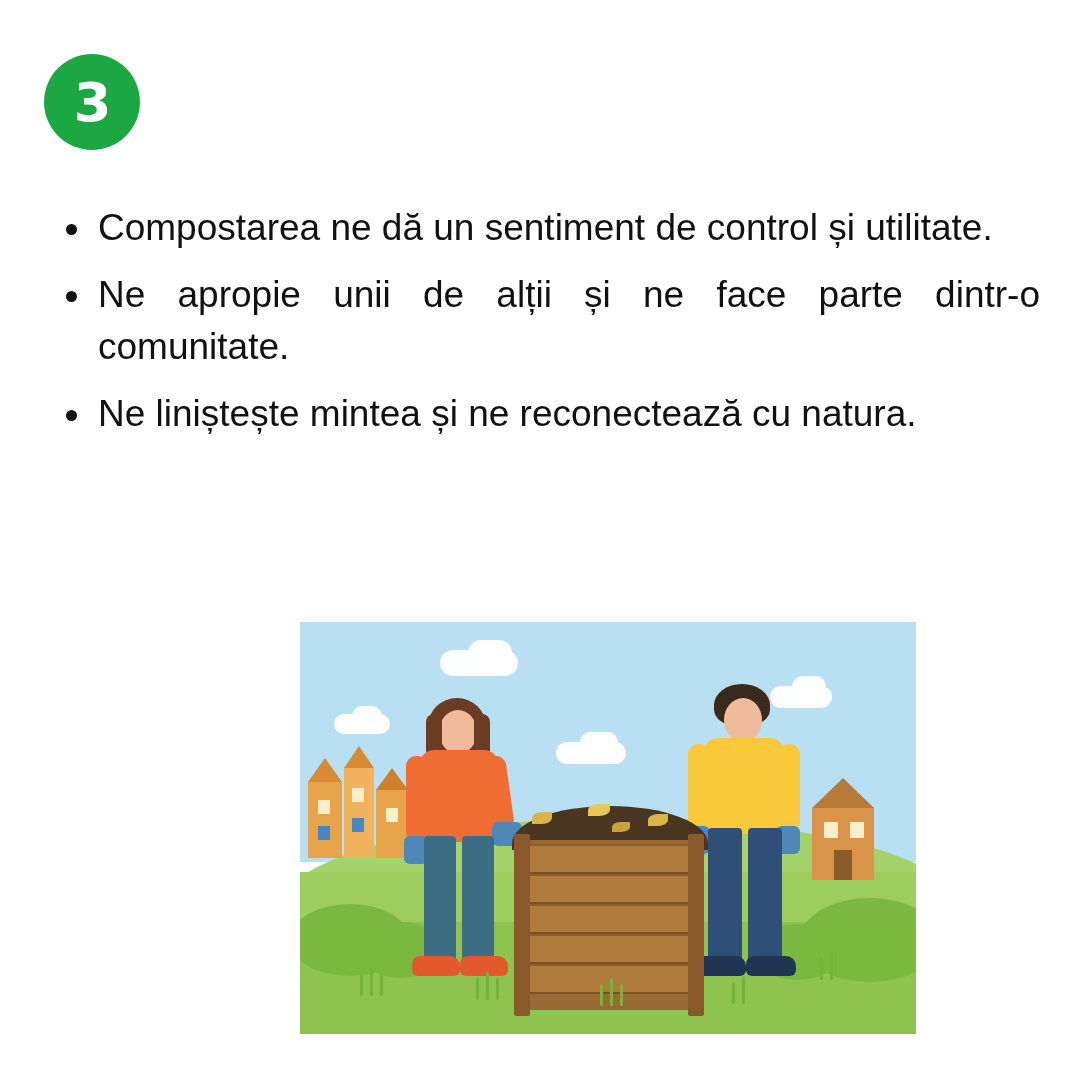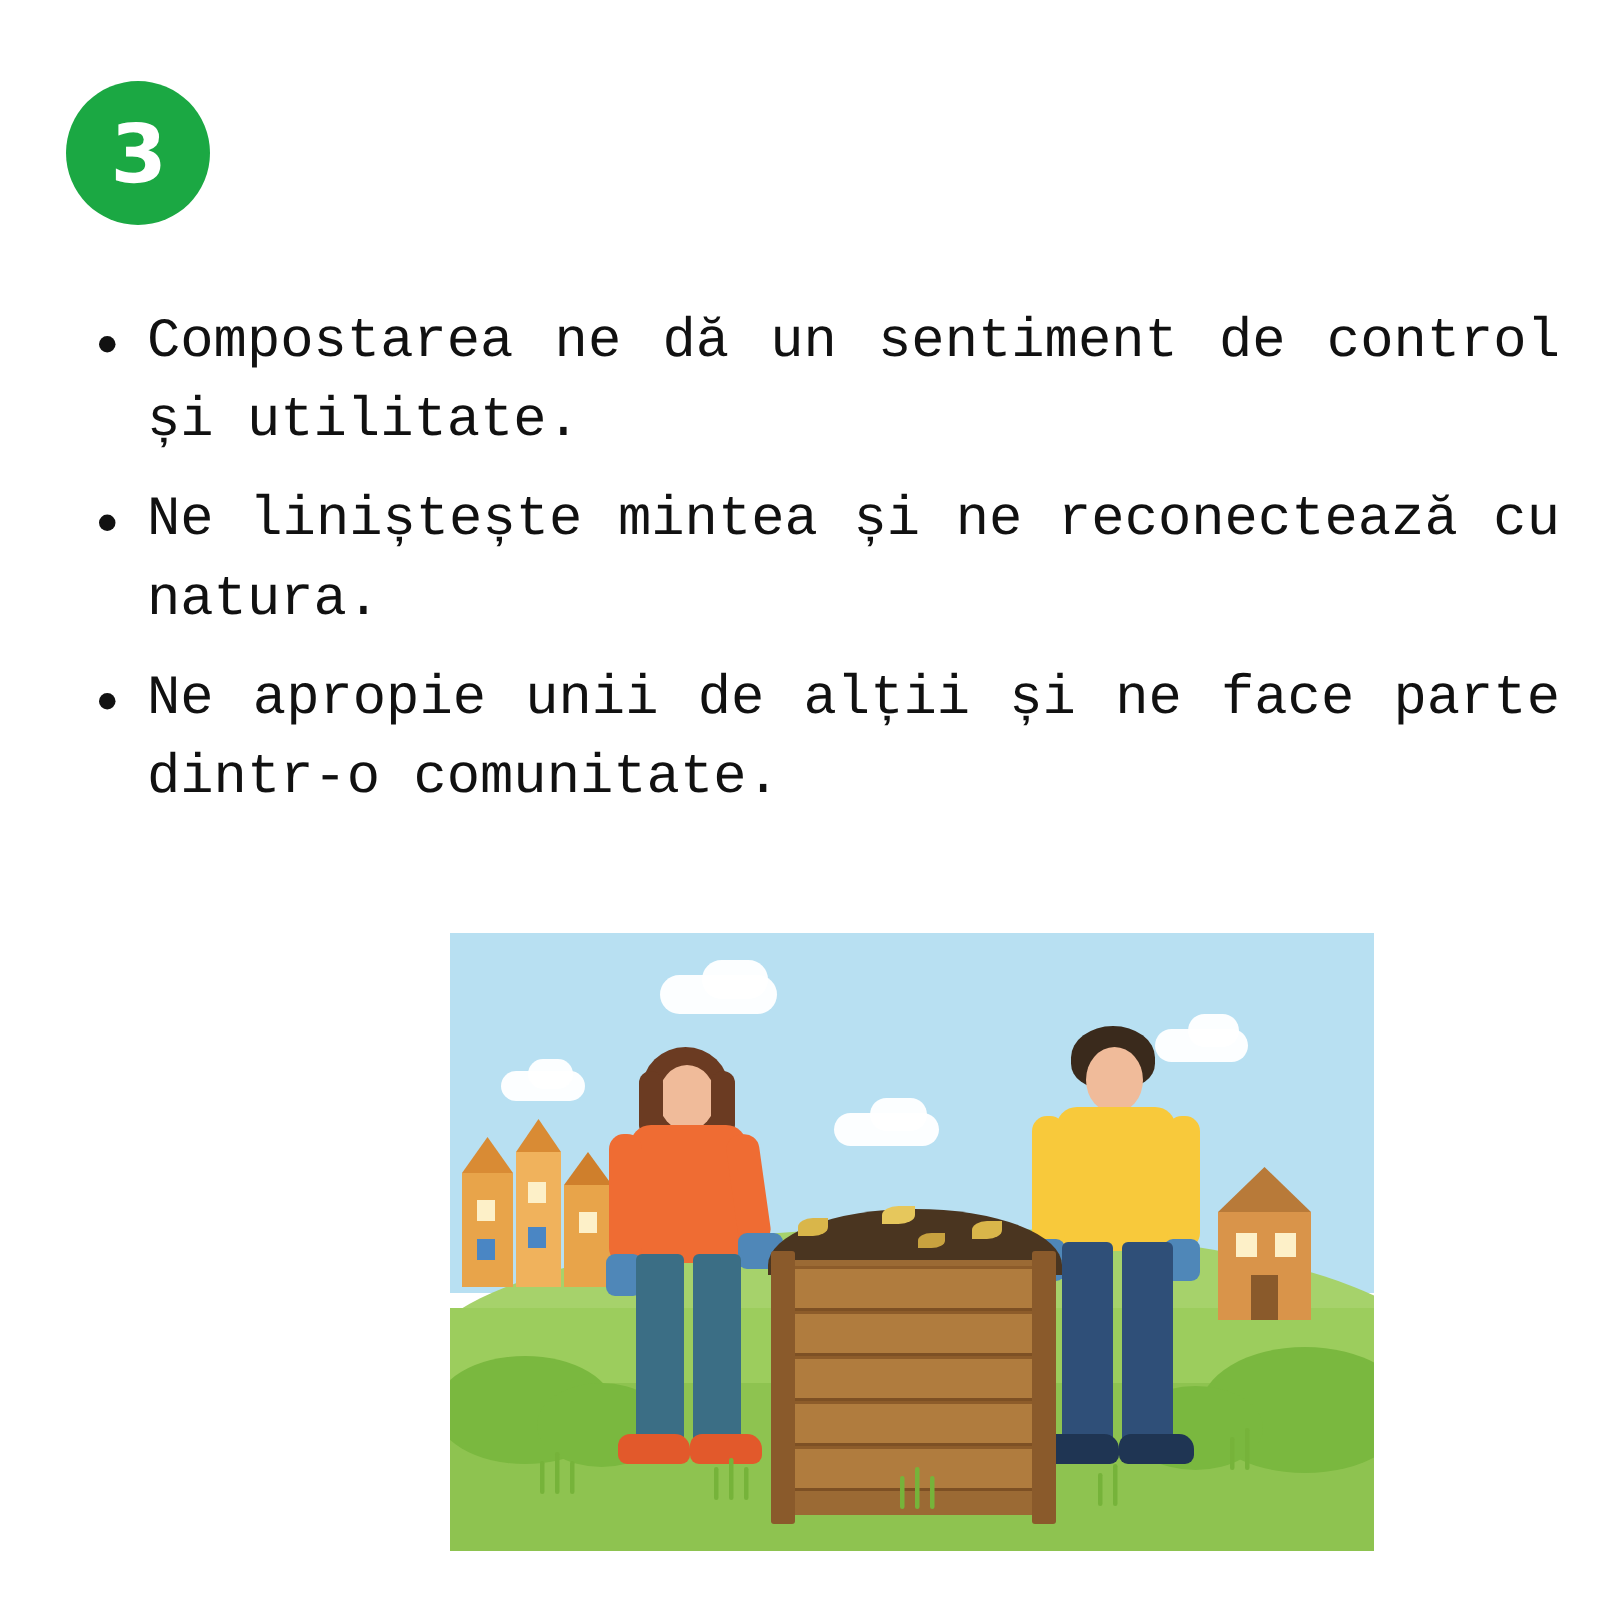--- a/index.html
+++ b/index.html
@@ -63,21 +63,21 @@
   }
   .bullet {
     position: relative;
     padding-left: 54px;
     margin-bottom: 14px;
     font-size: 37px;
     line-height: 1.42;
     color: #111111;
     text-align: justify;
     text-justify: inter-word;
-    font-family: Liberation Mono, monospace;
+    font-family: Liberation Sans, sans-serif;
   }
   .bullet::before {
     content: "";
     position: absolute;
     left: 22px;
     top: 22px;
     width: 11px;
     height: 11px;
     border-radius: 50%;
     background: #111111;
@@ -222,22 +222,22 @@
 <body>
 
 <div class="slide">
 
   <div class="header">
     <div class="badge">3</div>
   </div>
 
   <ul class="bullets">
     <li class="bullet">Compostarea ne dă un sentiment de control și utilitate.</li>
+    <li class="bullet">Ne apropie unii de alții și ne face parte dintr-o comunitate.</li>
     <li class="bullet">Ne liniștește mintea și ne reconectează cu natura.</li>
-    <li class="bullet">Ne apropie unii de alții și ne face parte dintr-o comunitate.</li>
   </ul>
 
   <div class="art-wrap">
     <div class="art">
 
       <div class="sky"></div>
 
       <div class="cloud" style="left:140px; top:28px; width:78px; height:26px;"></div>
       <div class="cloud" style="left:168px; top:18px; width:44px; height:26px;"></div>
       <div class="cloud" style="left:34px; top:92px; width:56px; height:20px;"></div>

